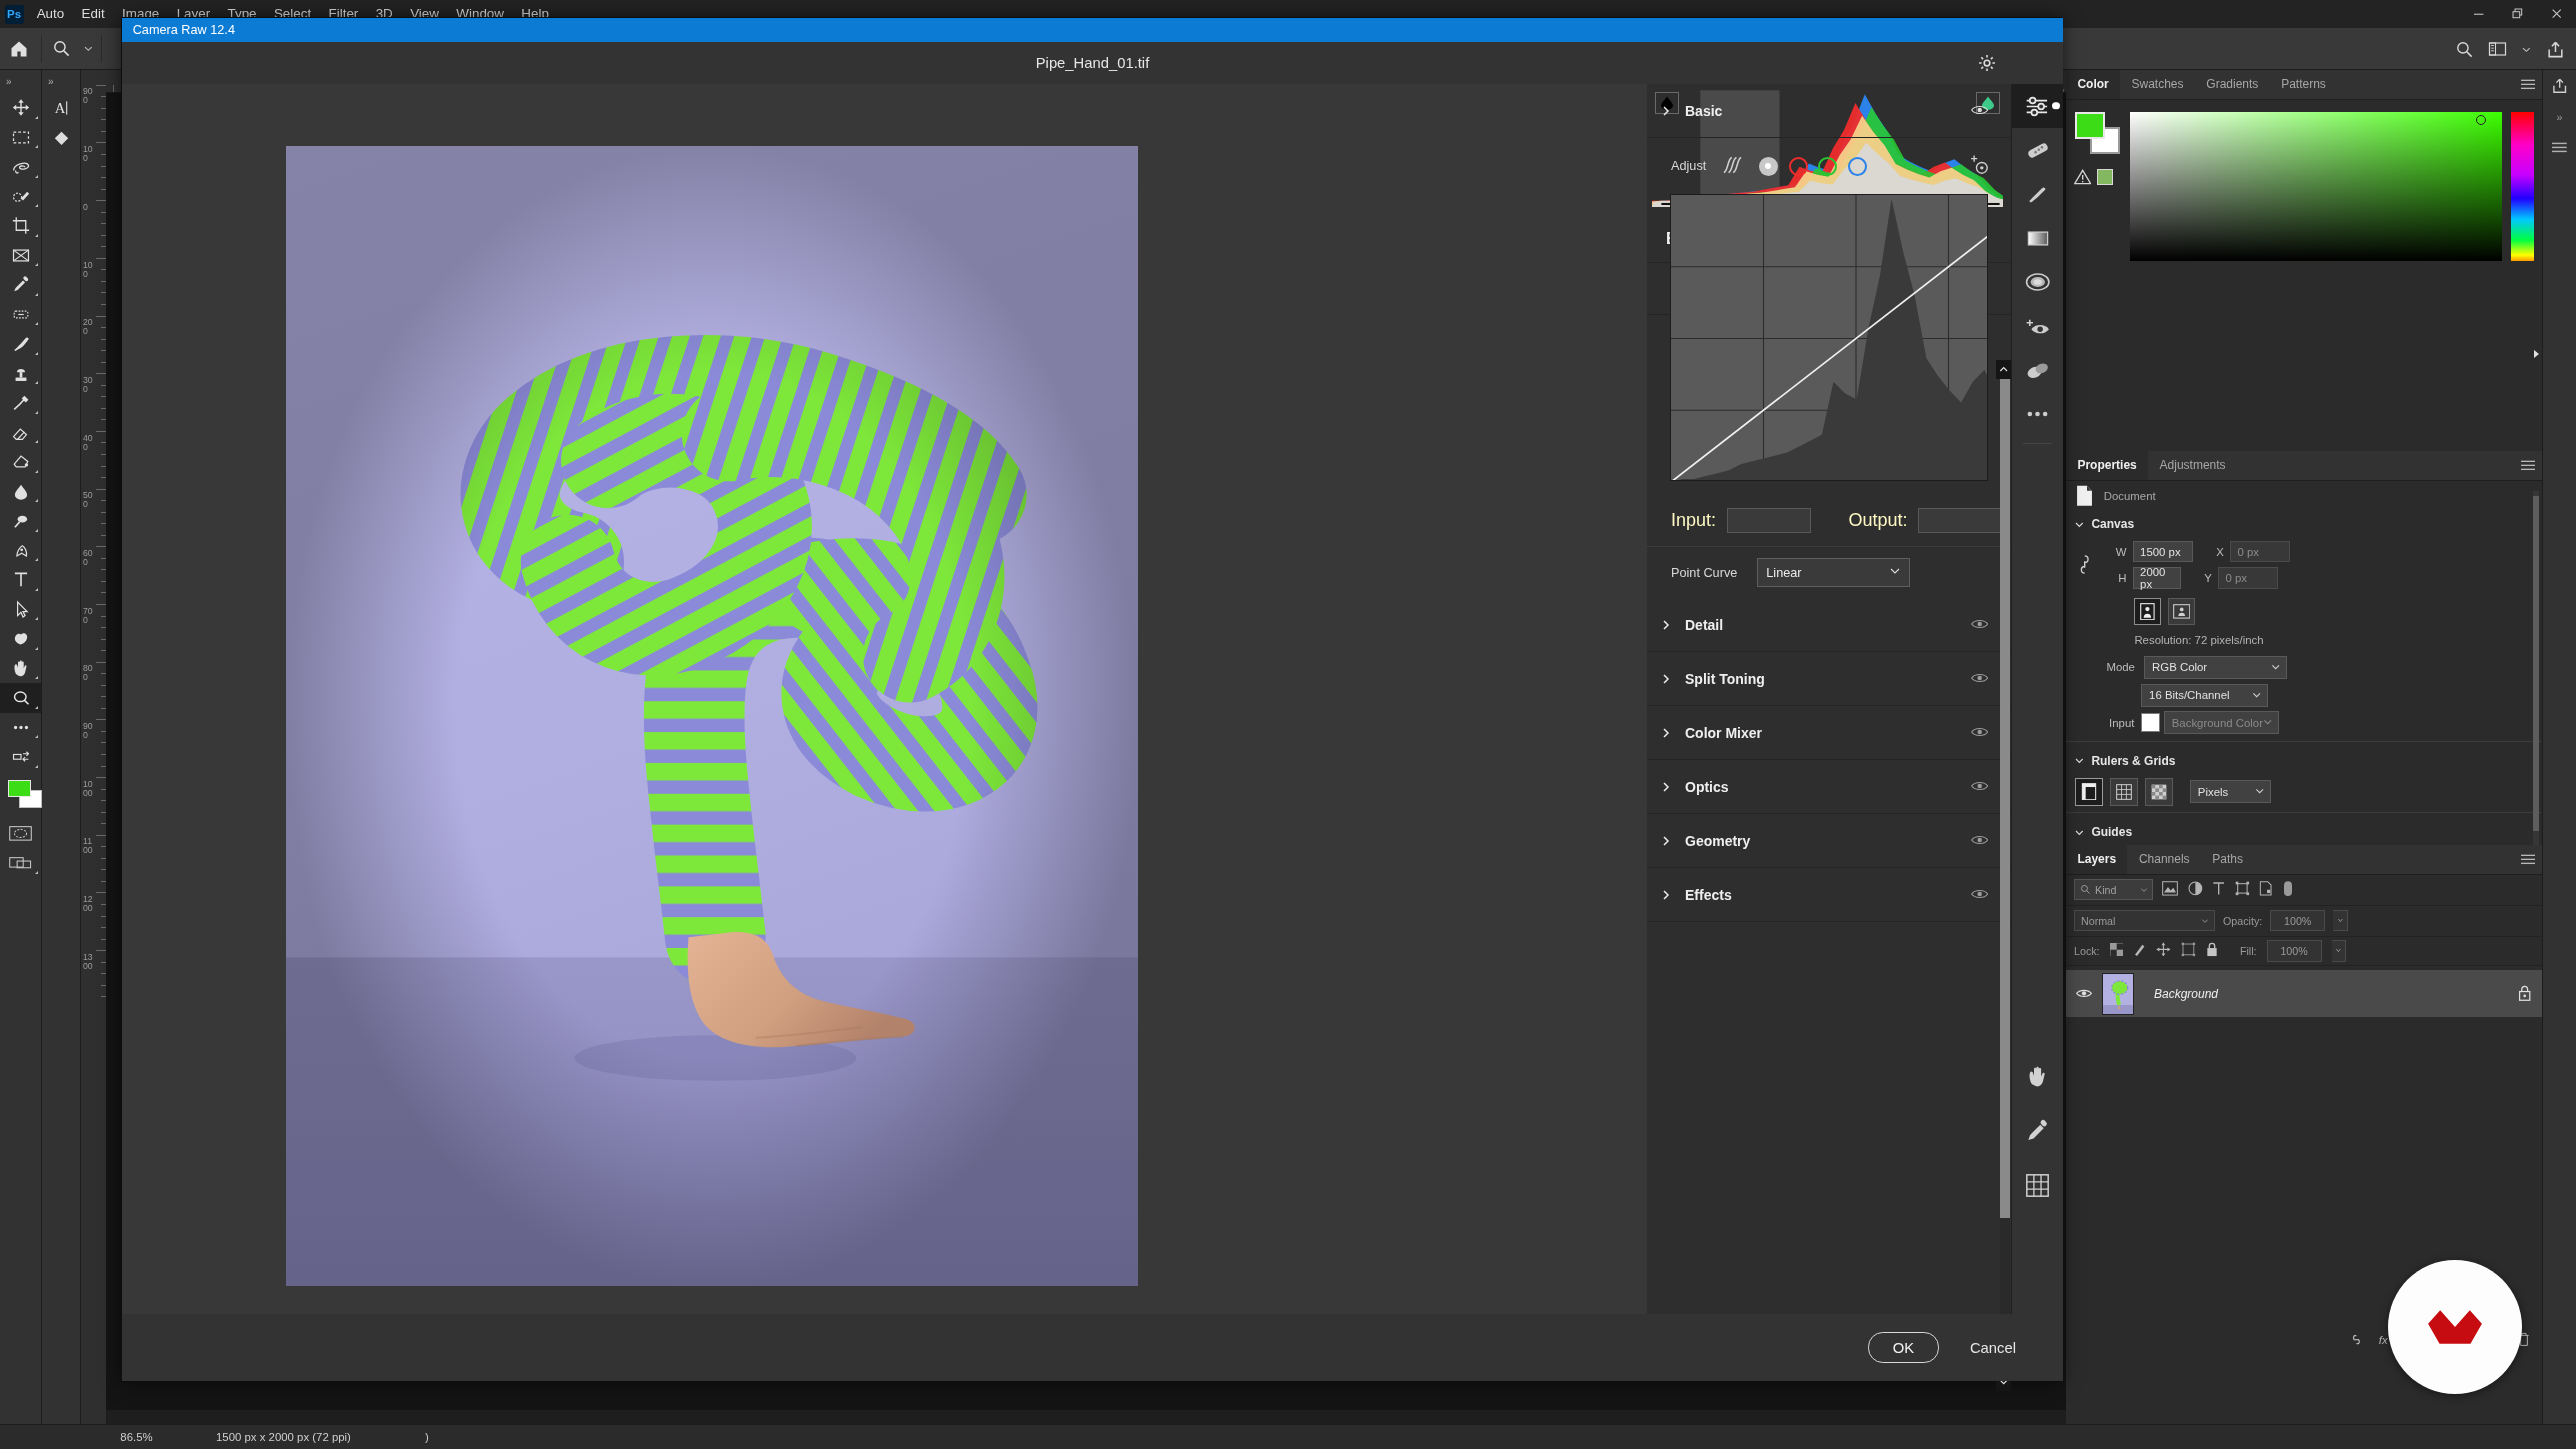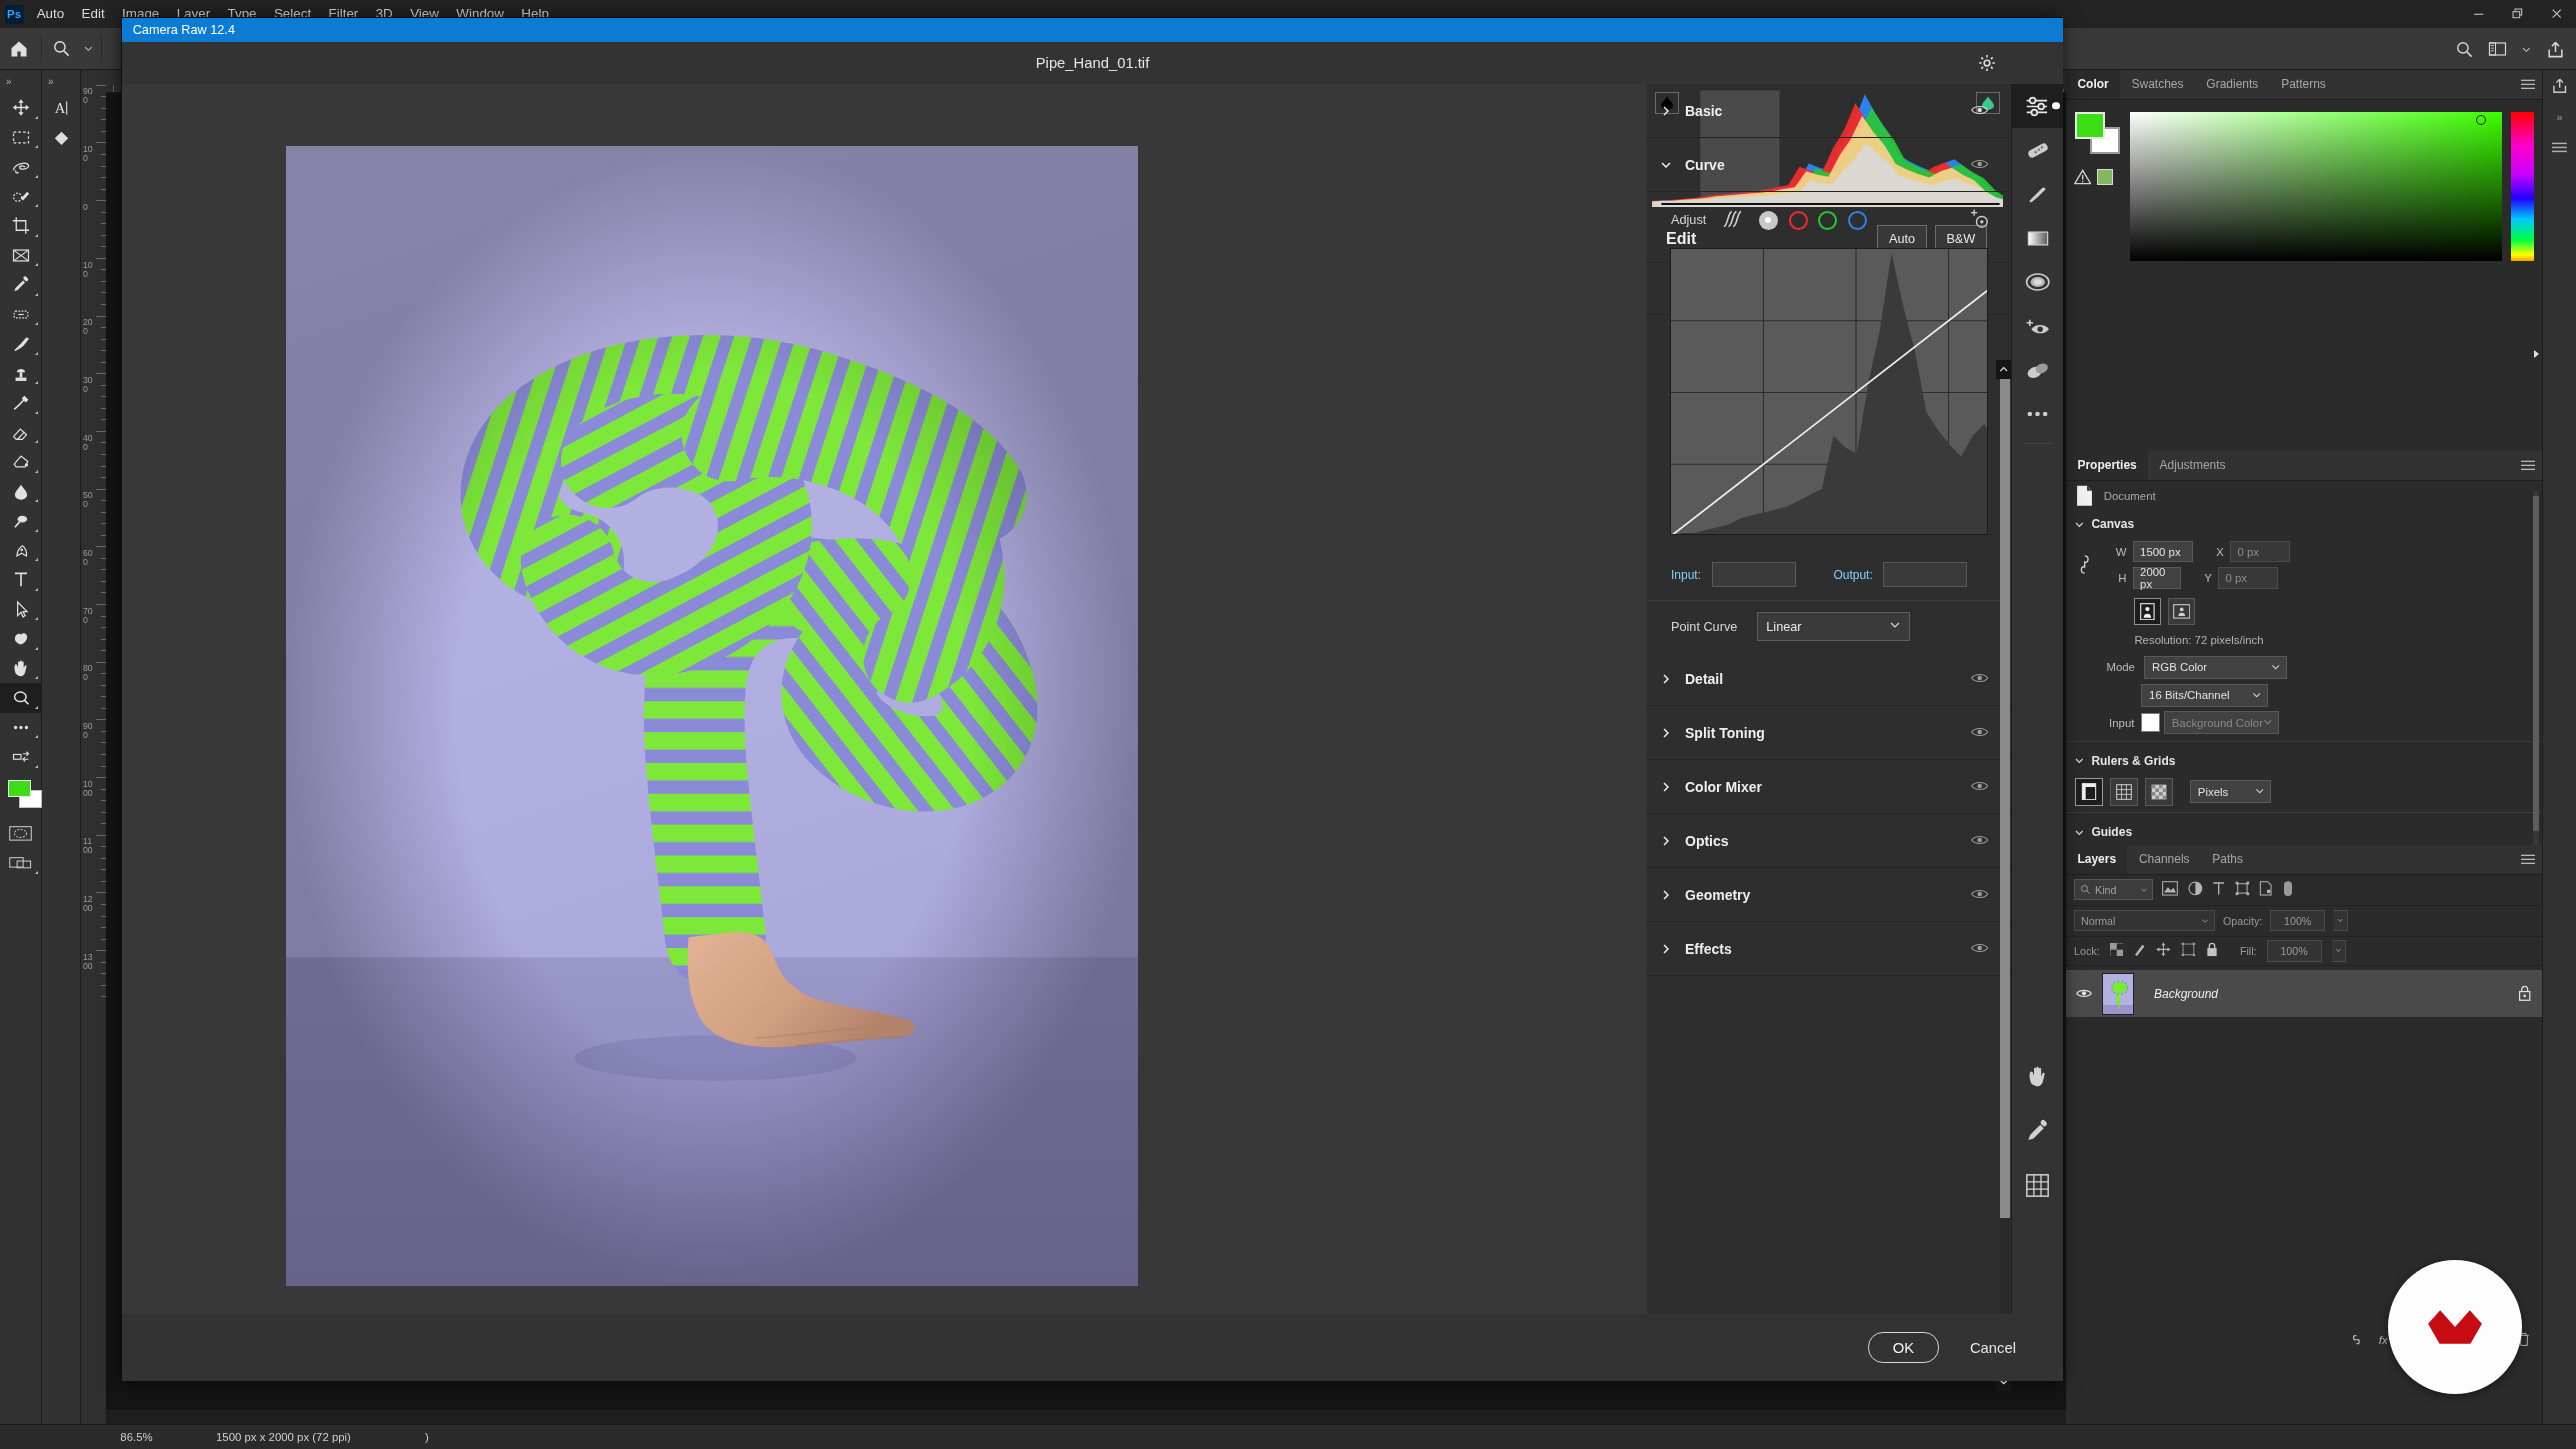--- a/index.html
+++ b/index.html
@@ -232,21 +232,21 @@
   .cr-section .arrow{width:38px;display:flex;justify-content:center;color:#eee;}
   .cr-section .name{font-size:14px;font-weight:bold;color:#efefef;}
   .cr-section .eye{position:absolute;right:23px;top:50%;transform:translateY(-50%);}
   .cr-adjustrow{height:56px;display:flex;align-items:center;position:relative;}
   .cr-adjustrow .name{font-size:12.7px;color:#d8d8d8;padding-left:24px;}
   .ch-circle{width:19px;height:19px;border-radius:50%;box-sizing:border-box;}
   .curvebox{
     position:absolute;left:23px;right:23px;height:287px;background:#5a5a5a;border:0.7px solid #1c1c1c;overflow:hidden;
   }
   .cr-io{height:51px;display:flex;align-items:center;padding-left:24px;gap:10.7px;}
-  .cr-io .lb{font-size:12px;color:#7dd3fc;}
+  .cr-io .lb{font-size:18px;color:#fef9c3;}
   .cr-io .fld{width:84px;height:25.5px;background:#3a3a3a;border:0.7px solid #595959;}
   .cr-pointcurve{height:52px;display:flex;align-items:center;padding-left:24px;gap:20px;border-top:0.7px solid #3d3d3d;}
   .cr-pc-sel{width:153px;height:29.5px;background:#3a3a3a;border:0.7px solid #5e5e5e;color:#ececec;
     font-size:12.7px;display:flex;align-items:center;padding:0 8px;position:relative;}
   .cr-scroll{position:absolute;right:1.3px;top:295px;width:9.4px;height:993px;background:#2a2a2a;}
   .cr-scroll i{position:absolute;left:0;top:0;width:9.4px;height:839px;background:#8a8a8a;display:block;}
   .cr-scroll-up{position:absolute;right:0;top:276px;width:14.8px;height:19px;background:#151515;display:flex;align-items:center;justify-content:center;}
   .cr-scroll-dn{position:absolute;right:0;top:1288px;width:14.8px;height:19px;background:#151515;display:flex;align-items:center;justify-content:center;}
 
   .cr-footer{
@@ -1436,34 +1436,20 @@
             </span>
             <span class="name">Basic</span>
             <span class="eye">
               <svg width="17.4" height="12" viewBox="0 0 26 18">
                   <path d="M1 9 C6 2 20 2 25 9 C20 16 6 16 1 9 Z" fill="none" stroke="#dcdcdc" stroke-width="1.8"></path>
                   <circle cx="13" cy="9" r="3.4" fill="#dcdcdc"></circle>
                 </svg>
             </span>
           </div>
 
-          <div class="cr-section">
-            <span class="arrow">
-              <svg width="12" height="12" viewBox="0 0 18 18">
-                  <path d="M3 6 L9 12 L15 6" fill="none" stroke="#eee" stroke-width="2.2"></path>
-                </svg>
-            </span>
-            <span class="name">Curve</span>
-            <span class="eye">
-              <svg width="17.4" height="12" viewBox="0 0 26 18">
-                  <path d="M1 9 C6 2 20 2 25 9 C20 16 6 16 1 9 Z" fill="none" stroke="#9c9c9c" stroke-width="1.8"></path>
-                  <circle cx="13" cy="9" r="3.4" fill="#9c9c9c"></circle>
-                </svg>
-            </span>
-          </div>
 
           <div class="cr-adjustrow">
             <span class="name">Adjust</span>
             <span style="margin-left:14.8px">
               <svg width="23" height="20" viewBox="0 0 34 30">
                   <g fill="none" stroke="#cfcfcf" stroke-width="2.4">
                     <path d="M4 26 C10 26 10 4 16 4"></path>
                     <path d="M11 26 C17 26 17 4 23 4"></path>
                     <path d="M18 26 C24 26 24 4 30 4"></path>
                   </g>

